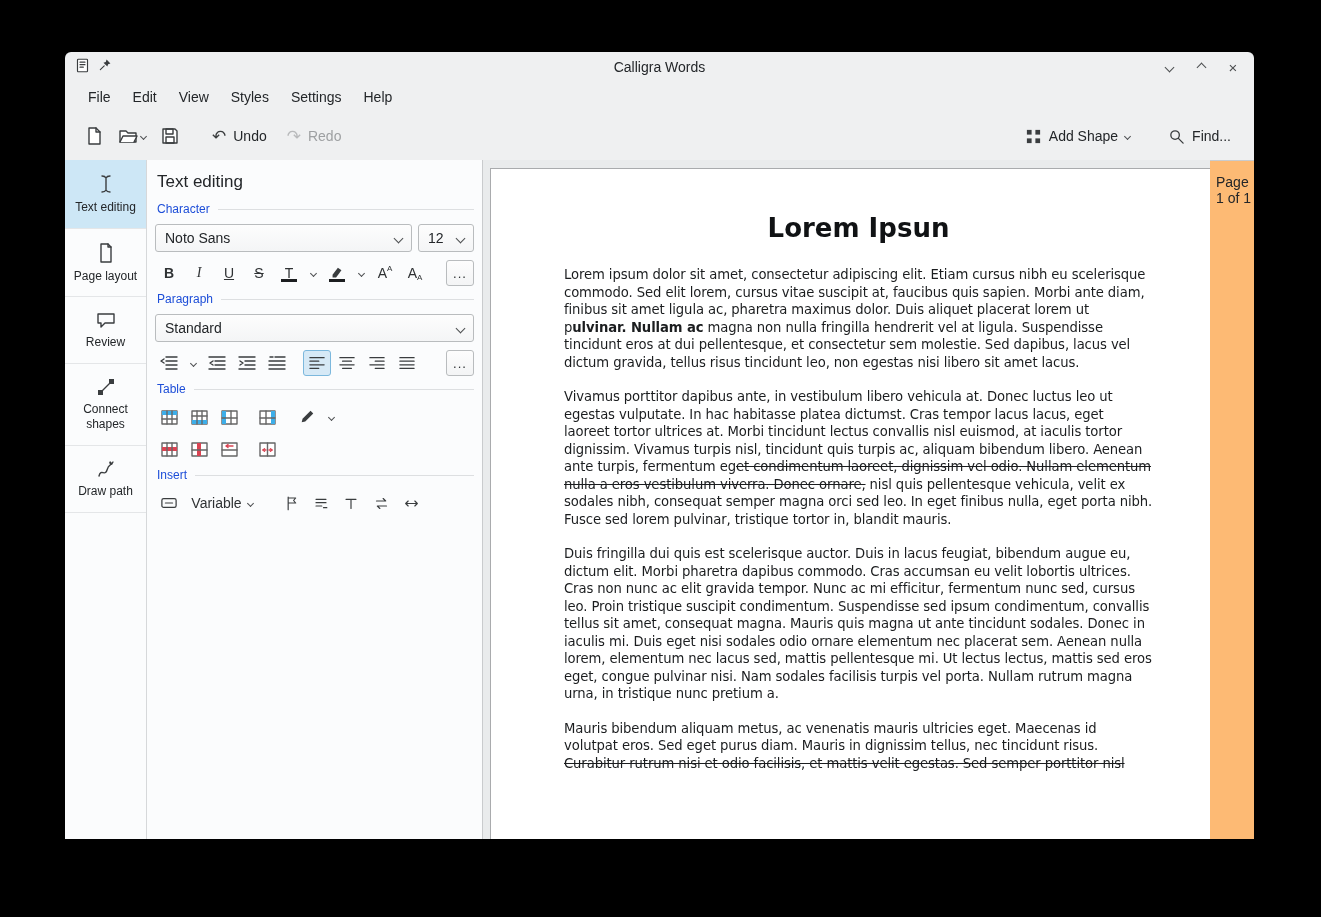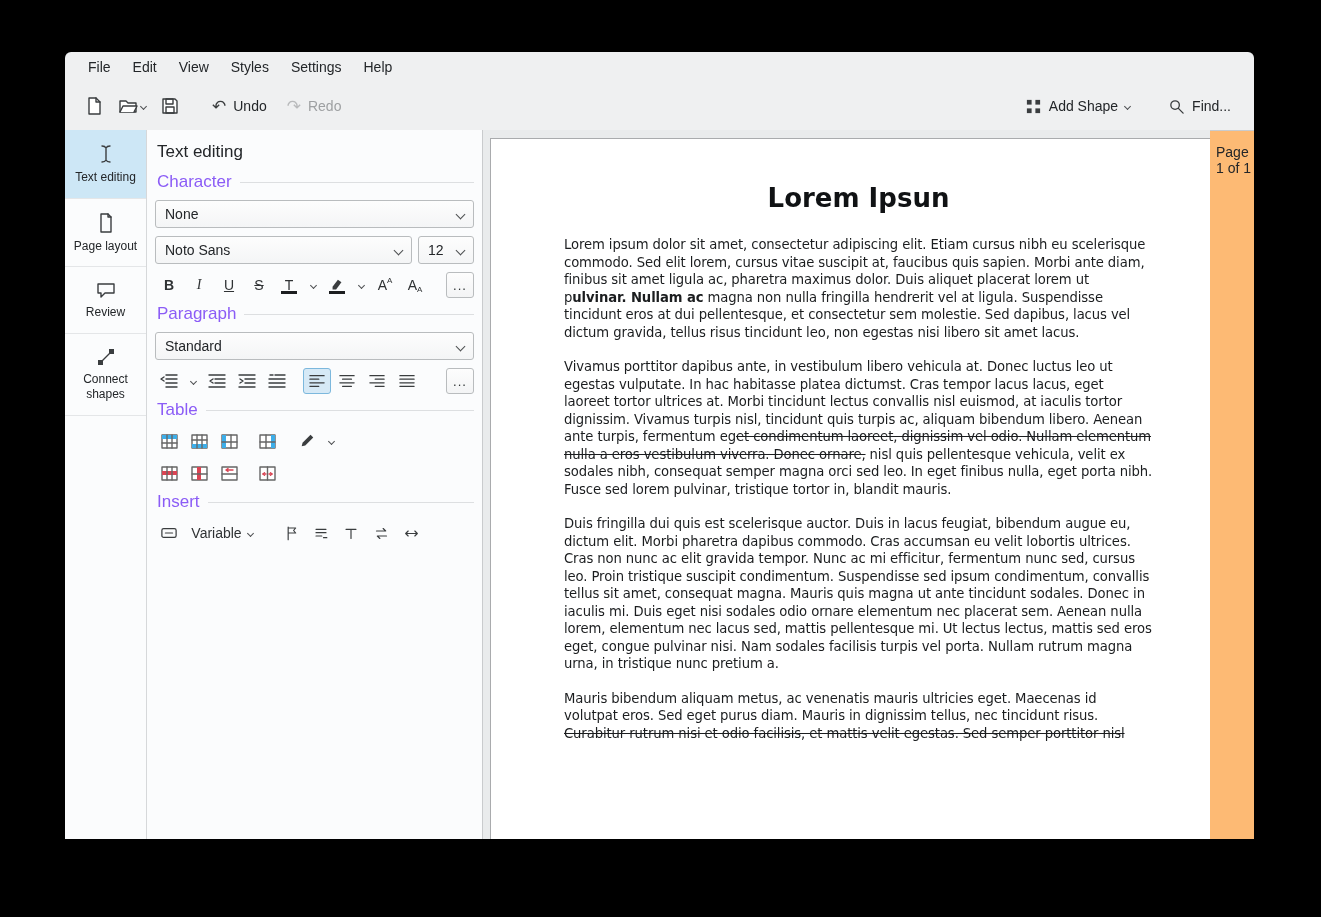--- a/index.html
+++ b/index.html
@@ -46,21 +46,21 @@
   .side-item { display:flex; flex-direction:column; align-items:center; gap:5px;
                padding:13px 4px 12px; border-bottom:1px solid #e4e6e8; }
   .side-item.selected { background:#cde7f6; }
   .side-label { font-size:12px; text-align:center; line-height:1.3; color:#232629; width:68px; }
   .side-icon svg { display:block; }
 
   
   .toolpanel { width:336px; flex:0 0 336px; background:#fbfcfd; border-right:1px solid #c9cbcd;
                padding:12px 8px 0 8px; overflow:hidden; }
   .tp-title { font-size:17px; color:#232629; margin-bottom:10px; padding-left:2px; }
-  .sect { display:flex; align-items:center; gap:8px; font-size:17px; color:#8b5cf6; margin:5px 0 8px; padding-left:2px; }
+  .sect { display:flex; align-items:center; gap:8px; font-size:12px; color:#1d4ed8; margin:5px 0 8px; padding-left:2px; }
   .sect::after { content:""; flex:1; height:1px; background:#dddfe1; }
   .select { height:28px; border:1px solid #b9bcbe; border-radius:3px;
             background:linear-gradient(#fdfdfd,#f4f5f6); display:flex; align-items:center;
             justify-content:space-between; padding:0 9px; font-size:14px; color:#232629; }
   .row { display:flex; gap:6px; margin-bottom:8px; }
   .fmt-row { display:flex; align-items:center; gap:2px; margin:4px 0 6px; }
   .fbtn { min-width:28px; height:26px; display:flex; align-items:center; justify-content:center;
           font-size:14px; color:#2f3234; border-radius:3px; position:relative; }
   .fbtn.b { font-weight:bold; }
   .fbtn.i { font-style:italic; font-family:"Liberation Serif",serif; }
@@ -101,20 +101,48 @@
   svg .fill { fill:#3a3d3f; stroke:none; }
   svg .blue { fill:#3daee9; stroke:none; }
   svg .red { fill:#da4453; stroke:none; }
   svg .white { fill:#fff; }
 </style>
 </head>
 <body>
 
 <div class="window">
 
+  <div class="titlebar">
+    <div class="tb-left">
+      <span>
+        <svg width="15" height="15" viewBox="0 0 18 18">
+            <rect x="3" y="1.5" width="12" height="15" rx="1" class="white" stroke="#3a3d3f"></rect>
+            <path d="M6 5h6M6 8h6M6 11h4"></path>
+          </svg>
+      </span>
+      <span>
+        <svg width="14" height="14" viewBox="0 0 18 18">
+            <path d="M11 2l5 5-3 1-1 3-5-5 3-1z" class="fill"></path>
+            <path d="M8 10l-5 5"></path>
+          </svg>
+      </span>
+    </div>
+    <div class="tb-title">Calligra Words</div>
+    <div class="tb-right">
+      <span class="wbtn">
+          <i class="chev"></i>
+        </span>
+      <span class="wbtn">
+          <i class="chev up"></i>
+        </span>
+      <span class="wbtn">
+          <span>×</span>
+        </span>
+    </div>
+  </div>
 
   <div class="menubar">
     <span class="menu-item">File</span>
     <span class="menu-item">Edit</span>
     <span class="menu-item">View</span>
     <span class="menu-item">Styles</span>
     <span class="menu-item">Settings</span>
     <span class="menu-item">Help</span>
   </div>
 
@@ -200,32 +228,37 @@
       <div class="side-item">
         <span class="side-icon">
           <svg width="20" height="20" viewBox="0 0 20 20">
               <path d="M5 15L15 5"></path>
               <rect x="2" y="13" width="5" height="5" class="fill"></rect>
               <rect x="13" y="2" width="5" height="5" class="fill"></rect>
             </svg>
           </span>
         <span class="side-label">Connect shapes</span>
       </div>
+      <div class="side-item">
+        <span class="side-icon">
+          <svg width="20" height="20" viewBox="0 0 20 20">
+              <path d="M3 17c2-8 6 1 8-6s3-3 6-8"></path>
+              <path d="M14 2l3 3-2 1-2-2z" class="fill"></path>
+            </svg>
+          </span>
+        <span class="side-label">Draw path</span>
+      </div>
     </div>
 
     <div class="toolpanel">
       <div class="tp-title">Text editing</div>
 
       <div class="sect">
           <span>Character</span>
         </div>
-      <div class="select" style="margin-bottom:8px;">
-        <span>None</span>
-        <i class="chev"></i>
-      </div>
       <div class="row">
         <div class="select" style="flex:1;">
           <span>Noto Sans</span>
           <i class="chev"></i>
         </div>
         <div class="select" style="width:56px;">
           <span>12</span>
           <i class="chev"></i>
         </div>
       </div>

